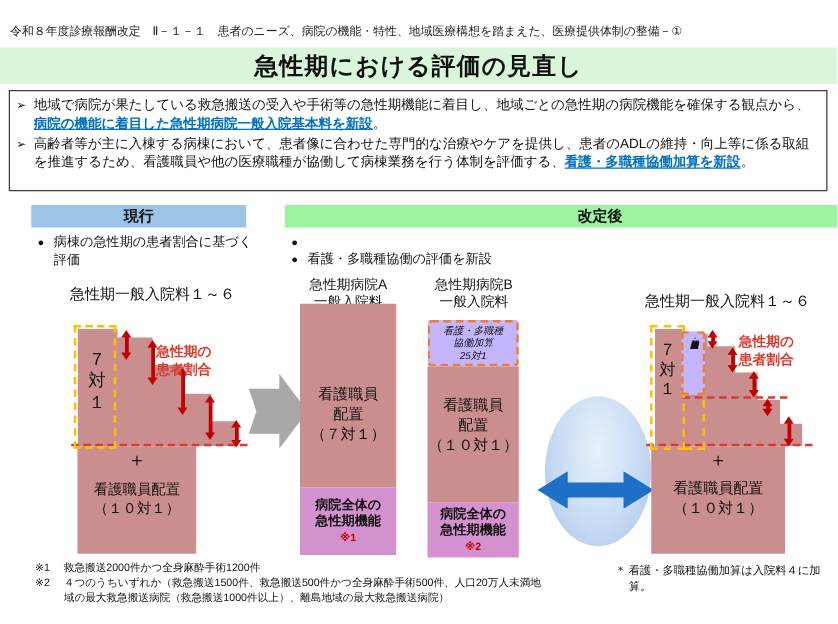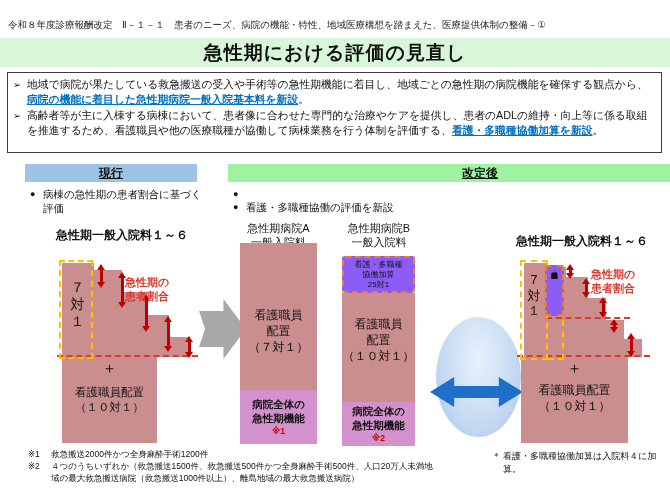--- a/index.html
+++ b/index.html
@@ -19,34 +19,34 @@
             display:flex; align-items:center; justify-content:center; }
   .banner .t { font-size:19px; font-weight:bold; letter-spacing:1px; }
 
   .sumbox { left:7px; top:72px; width:655px; height:81px; border:1.6px solid #3d3d3d;
             background:#fff; padding:4px 7px 0 5px; font-size:10.8px; line-height:1.42; }
   .srow { display:flex; }
   .smk { width:14px; flex:none; font-size:9.5px; padding-top:1px; }
   .blu { color:#0070c0; font-weight:bold; text-decoration:underline; }
 
   .hdr { top:164px; height:18px; line-height:18px; text-align:center;
-         font-weight:bold; font-size:12px;text-decoration:underline; }
+         font-weight:bold; font-size:12px; }
   .hdr.cur { left:25px; width:172px; background:#9dc3e6; }
   .hdr.rev { left:228px; width:504px; background:#9df3a0; }
 
   .dotrow { display:flex; font-size:10.5px; line-height:1.3; }
   .dmk { width:13px; flex:none; font-size:9px; padding-top:1px; }
 
-  .charttitle { font-weight:bold; font-size:12px; text-align:center; }
+  .charttitle { font-weight:normal; font-size:12px; text-align:center; }
 
   .rose { background:#cb8e8e; }
   .mag  { background:#d392cd; display:flex; flex-direction:column; align-items:center; justify-content:center; }
   .mag .fn { font-weight:bold; font-size:10.5px; line-height:1.25; text-align:center; }
   .mag .nt { font-weight:bold; font-size:8.5px; color:#c00000; margin-top:1px; }
-  .peach { background:#8b5cf6; border:2px dashed #ed7d31; border-radius:3px; }
+  .peach { background:#c4b5fd; border:2px dashed #ed7d31; border-radius:3px;font-style:italic; }
 
   .ydash { border:2.4px dashed #ffc000; background:transparent; }
   .rdash { border-top:2px dashed #da3b2e; height:0; }
 
   .redlbl { color:#da3b2e; font-weight:bold; font-size:11px; line-height:1.25; }
 
   .varrow { position:absolute; width:11px; }
   .varrow .ln { position:absolute; left:4px; width:2.5px; top:4px; bottom:4px; background:#c00000; }
   .varrow .ah { position:absolute; left:1px; width:0; height:0;
                 border-left:4.5px solid transparent; border-right:4.5px solid transparent; }

